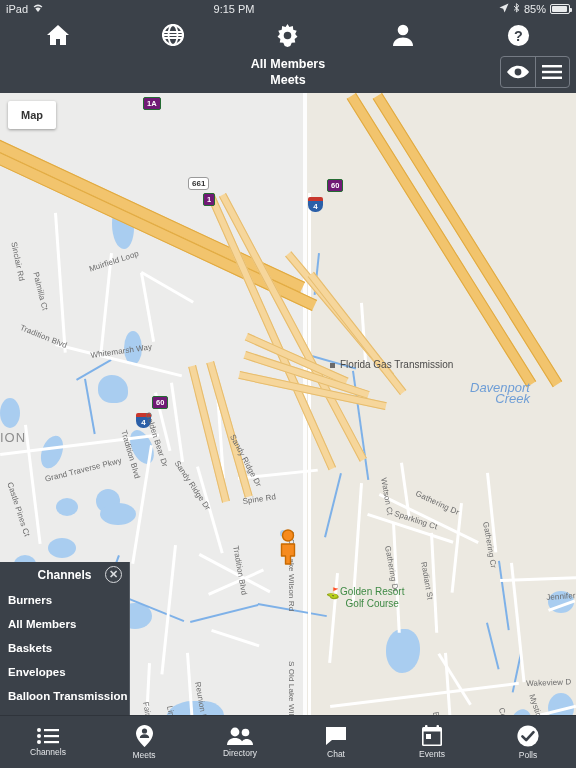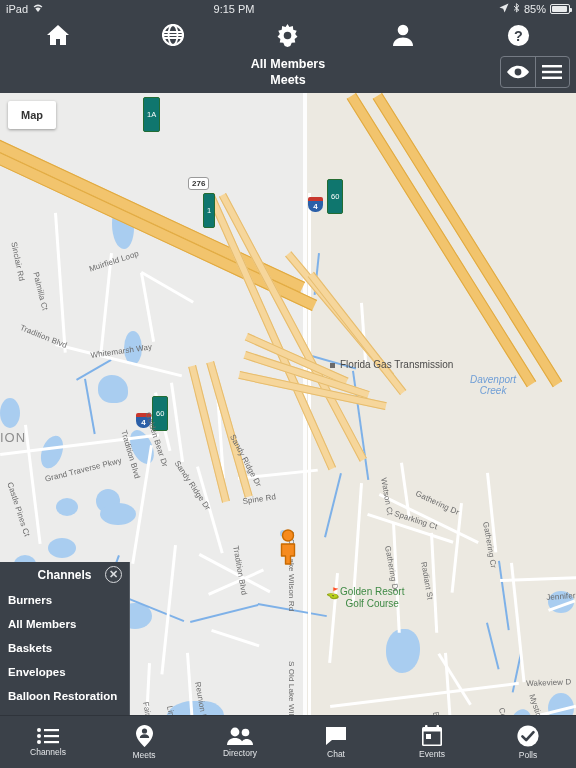--- a/index.html
+++ b/index.html
@@ -71,32 +71,32 @@
 
   
   .rd{ position:absolute;background:#fff;transform-origin:0 0; }
   .hw{ position:absolute;background:#f2c46d;border-top:1px solid #e0a93f;border-bottom:1px solid #e0a93f;transform-origin:0 0; }
   .hw-thin{ position:absolute;background:#f6d69b;border-top:1px solid #e6bc6d;border-bottom:1px solid #e6bc6d;transform-origin:0 0; }
   .water{ position:absolute;background:#a9cdf0;border-radius:50%; }
   .stream{ position:absolute;background:#7eb1e8;transform-origin:0 0; }
 
   .lbl{ position:absolute;color:#6b6b6b;font-size:8px;white-space:nowrap;transform-origin:0 0;letter-spacing:.1px;}
   .lbl-poi{ position:absolute;color:#4a4a4a;font-size:10px;white-space:nowrap;}
-  .lbl-water{ position:absolute;color:#6f9ed6;font-size:10px;font-style:italic;white-space:nowrap;text-align:center;line-height:11px;}
+  .lbl-water{ position:absolute;color:#6f9ed6;font-size:13px;font-style:italic;white-space:nowrap;text-align:right;line-height:11px;margin-top:8px;}
   .lbl-park{ position:absolute;color:#3f8a45;font-size:10px;white-space:nowrap;text-align:center;line-height:12px;}
   .lbl-biz{ position:absolute;color:#7a4a3a;font-size:10px;white-space:nowrap;}
   .lbl-big{ position:absolute;color:#8d8d8d;font-size:13px;letter-spacing:1px;white-space:nowrap;}
 
   .shield{
     position:absolute;background:#fff;border:1px solid #9a9a9a;border-radius:3px;
     font-size:8px;font-weight:bold;color:#333;padding:1px 3px;line-height:9px;
   }
   .shield-g{
-    position:absolute;background:#0f766e;border:1px solid #246c32;border-radius:2px;
-    font-size:7.5px;font-weight:normal;color:#fff;padding:12px 3px;line-height:9px;
+    position:absolute;background:#701a75;border:1px solid #246c32;border-radius:2px;
+    font-size:7.5px;font-weight:bold;color:#fff;padding:1px 3px;line-height:9px;
   }
   .shield-i{
     position:absolute;width:15px;height:15px;background:#2b5fa8;
     border-top:4px solid #c8372d;
     font-size:8px;font-weight:bold;color:#fff;text-align:center;line-height:12px;
     border-radius:2px 2px 7px 7px;
   }
   .poi-dot{ position:absolute;width:5px;height:5px;background:#6b6b6b; }
 
   .marker{
@@ -309,21 +309,21 @@
   <div class="hw-thin" style="left:214px;top:100px;width:300px;height:8px;transform:rotate(66deg);"></div>
   <div class="hw-thin" style="left:248px;top:240px;width:110px;height:8px;transform:rotate(24deg);"></div>
   <div class="hw-thin" style="left:246px;top:258px;width:130px;height:8px;transform:rotate(18deg);"></div>
   <div class="hw-thin" style="left:240px;top:278px;width:150px;height:8px;transform:rotate(12deg);"></div>
   <div class="hw-thin" style="left:196px;top:272px;width:140px;height:8px;transform:rotate(76deg);"></div>
   <div class="hw-thin" style="left:214px;top:268px;width:140px;height:8px;transform:rotate(74deg);"></div>
   <div class="hw-thin" style="left:388px;top:286px;width:160px;height:8px;transform:rotate(230deg);"></div>
   <div class="hw-thin" style="left:400px;top:302px;width:150px;height:8px;transform:rotate(232deg);"></div>
 
   <div class="shield-g" style="left:143px;top:4px;">1A</div>
-  <div class="shield" style="left:188px;top:84px;">276</div>
+  <div class="shield" style="left:188px;top:84px;">661</div>
   <div class="shield-g" style="left:203px;top:100px;">1</div>
   <div class="shield-g" style="left:327px;top:86px;">60</div>
   <div class="shield-i" style="left:308px;top:104px;">4</div>
   <div class="shield-g" style="left:152px;top:303px;">60</div>
   <div class="shield-i" style="left:136px;top:320px;">4</div>
 
   <div class="lbl" style="left:18px;top:148px;transform:rotate(78deg);">Sinclair Rd</div>
   <div class="lbl" style="left:40px;top:178px;transform:rotate(76deg);">Palmilla Ct</div>
   <div class="lbl" style="left:88px;top:172px;transform:rotate(-18deg);">Muirfield Loop</div>
   <div class="lbl" style="left:22px;top:230px;transform:rotate(22deg);">Tradition Blvd</div>
@@ -387,21 +387,21 @@
 
 <div class="channels">
   <div class="ch-head">
     <span>Channels</span>
     <div class="ch-close">✕</div>
   </div>
   <div class="ch-item">Burners</div>
   <div class="ch-item">All Members</div>
   <div class="ch-item">Baskets</div>
   <div class="ch-item">Envelopes</div>
-  <div class="ch-item">Balloon Restoration</div>
+  <div class="ch-item">Balloon Transmission</div>
 </div>
 
 <div class="tabbar">
   <div class="tab">
     <span>
       <svg width="22" height="16" viewBox="0 0 22 16">
           <circle cx="2" cy="2" r="2" fill="#fff"></circle>
           <circle cx="2" cy="8" r="2" fill="#fff"></circle>
           <circle cx="2" cy="14" r="2" fill="#fff"></circle>
           <rect x="7" y="1" width="15" height="2.2" fill="#fff"></rect>

